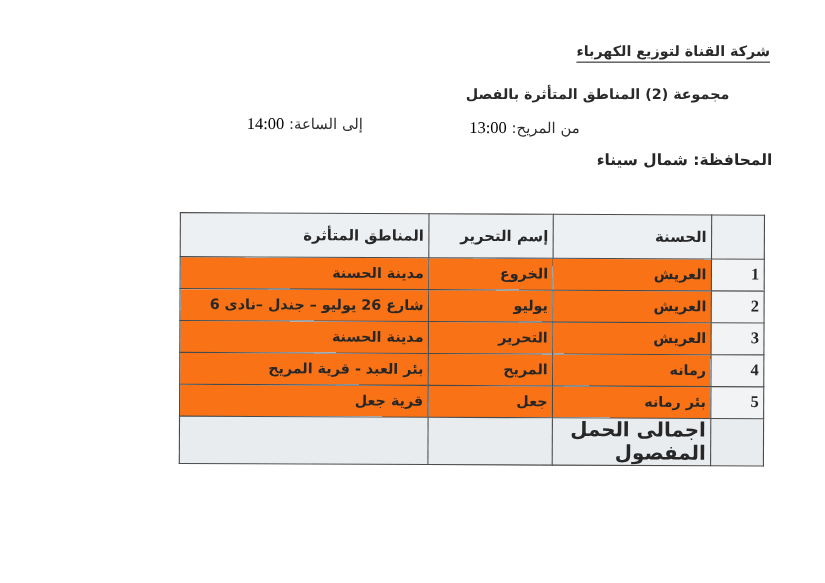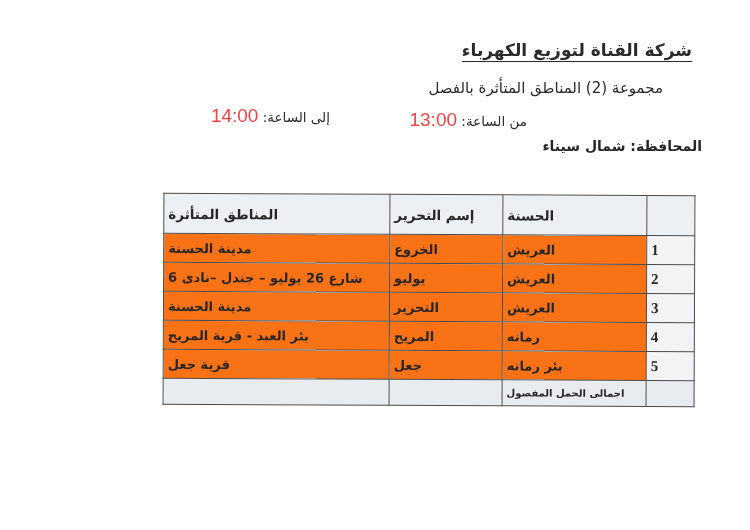--- a/index.html
+++ b/index.html
@@ -5,81 +5,81 @@
   html,body{margin:0;padding:0;}
   body{
     width:750px;height:530px;position:relative;overflow:hidden;
     background:#ffffff;color:#222;
     font-family:"DejaVu Sans",sans-serif;
     direction:rtl;
   }
   .sheet{position:absolute;inset:0;}
 
   .company-title{
-    position:absolute;top:40px;right:58px;
-    font-size:17px;font-weight:700;color:#2a2a2a;letter-spacing:.2px;
+    position:absolute;top:40px;right:50px;
+    font-size:13px;font-weight:700;color:#2a2a2a;letter-spacing:.2px;
   }
   .company-title .u{
     text-decoration:underline;
     text-underline-offset:5px;
     text-decoration-thickness:1.2px;
   }
   .group-title{
     position:absolute;top:79px;right:87px;
-    font-size:15px;font-weight:400;color:#2a2a2a;
+    font-size:13px;font-weight:700;color:#2a2a2a;
   }
   .time-line{font-size:13.5px;color:#2e2e2e;white-space:nowrap;}
   .time-from{position:absolute;top:109px;right:223px;}
   .time-to{position:absolute;top:105px;right:420px;}
-  .num{font-family:Liberation Sans, sans-serif;font-size:19px;color:#ef4444;}
+  .num{font-family:Liberation Serif, serif;font-size:15px;color:#000000;}
   .governorate{
     position:absolute;top:138px;right:48px;
     font-size:14px;font-weight:700;color:#262626;white-space:nowrap;
   }
 
   table.affected{
     position:absolute;top:194px;left:163px;width:531px;
     border-collapse:collapse;table-layout:fixed;
     transform:rotate(0.25deg);
   }
   table.affected th, table.affected td{
     border:1.5px solid #4a4a4a;
-    text-align:left;vertical-align:middle;
+    text-align:right;vertical-align:middle;
     font-weight:700;color:#272727;
     padding:0 4px;overflow:hidden;
   }
   table.affected thead th{
     height:39px;background:#edf0f3;font-size:13.5px;
   }
   table.affected tbody td{
     height:28px;background:#f97316;font-size:13px;
   }
   table.affected tbody td.number-cell{
     background:#f2f3f5;
     font-family:"Liberation Serif",serif;
     font-size:15px;font-weight:600;
   }
   table.affected tfoot td{
-    height:25px;background:#e9ecef;font-size:10px;
+    height:25px;background:#e9ecef;font-size:18px;
   }
   table.affected tfoot td.number-cell{background:#e9ecef;}
 </style>
 </head>
 <body>
 
 <div class="sheet">
 
   <div class="company-title">
     <span class="u">شركة القناة لتوزيع الكهرباء</span>
   </div>
 
   <div class="group-title">مجموعة (2) المناطق المتأثرة بالفصل</div>
 
   <div class="time-line time-from">
-    <span>من الساعة:</span>
+    <span>من المريح:</span>
     <span class="num">13:00</span>
   </div>
 
   <div class="time-line time-to">
     <span>إلى الساعة:</span>
     <span class="num">14:00</span>
   </div>
 
   <div class="governorate">
     <span>المحافظة:</span>

